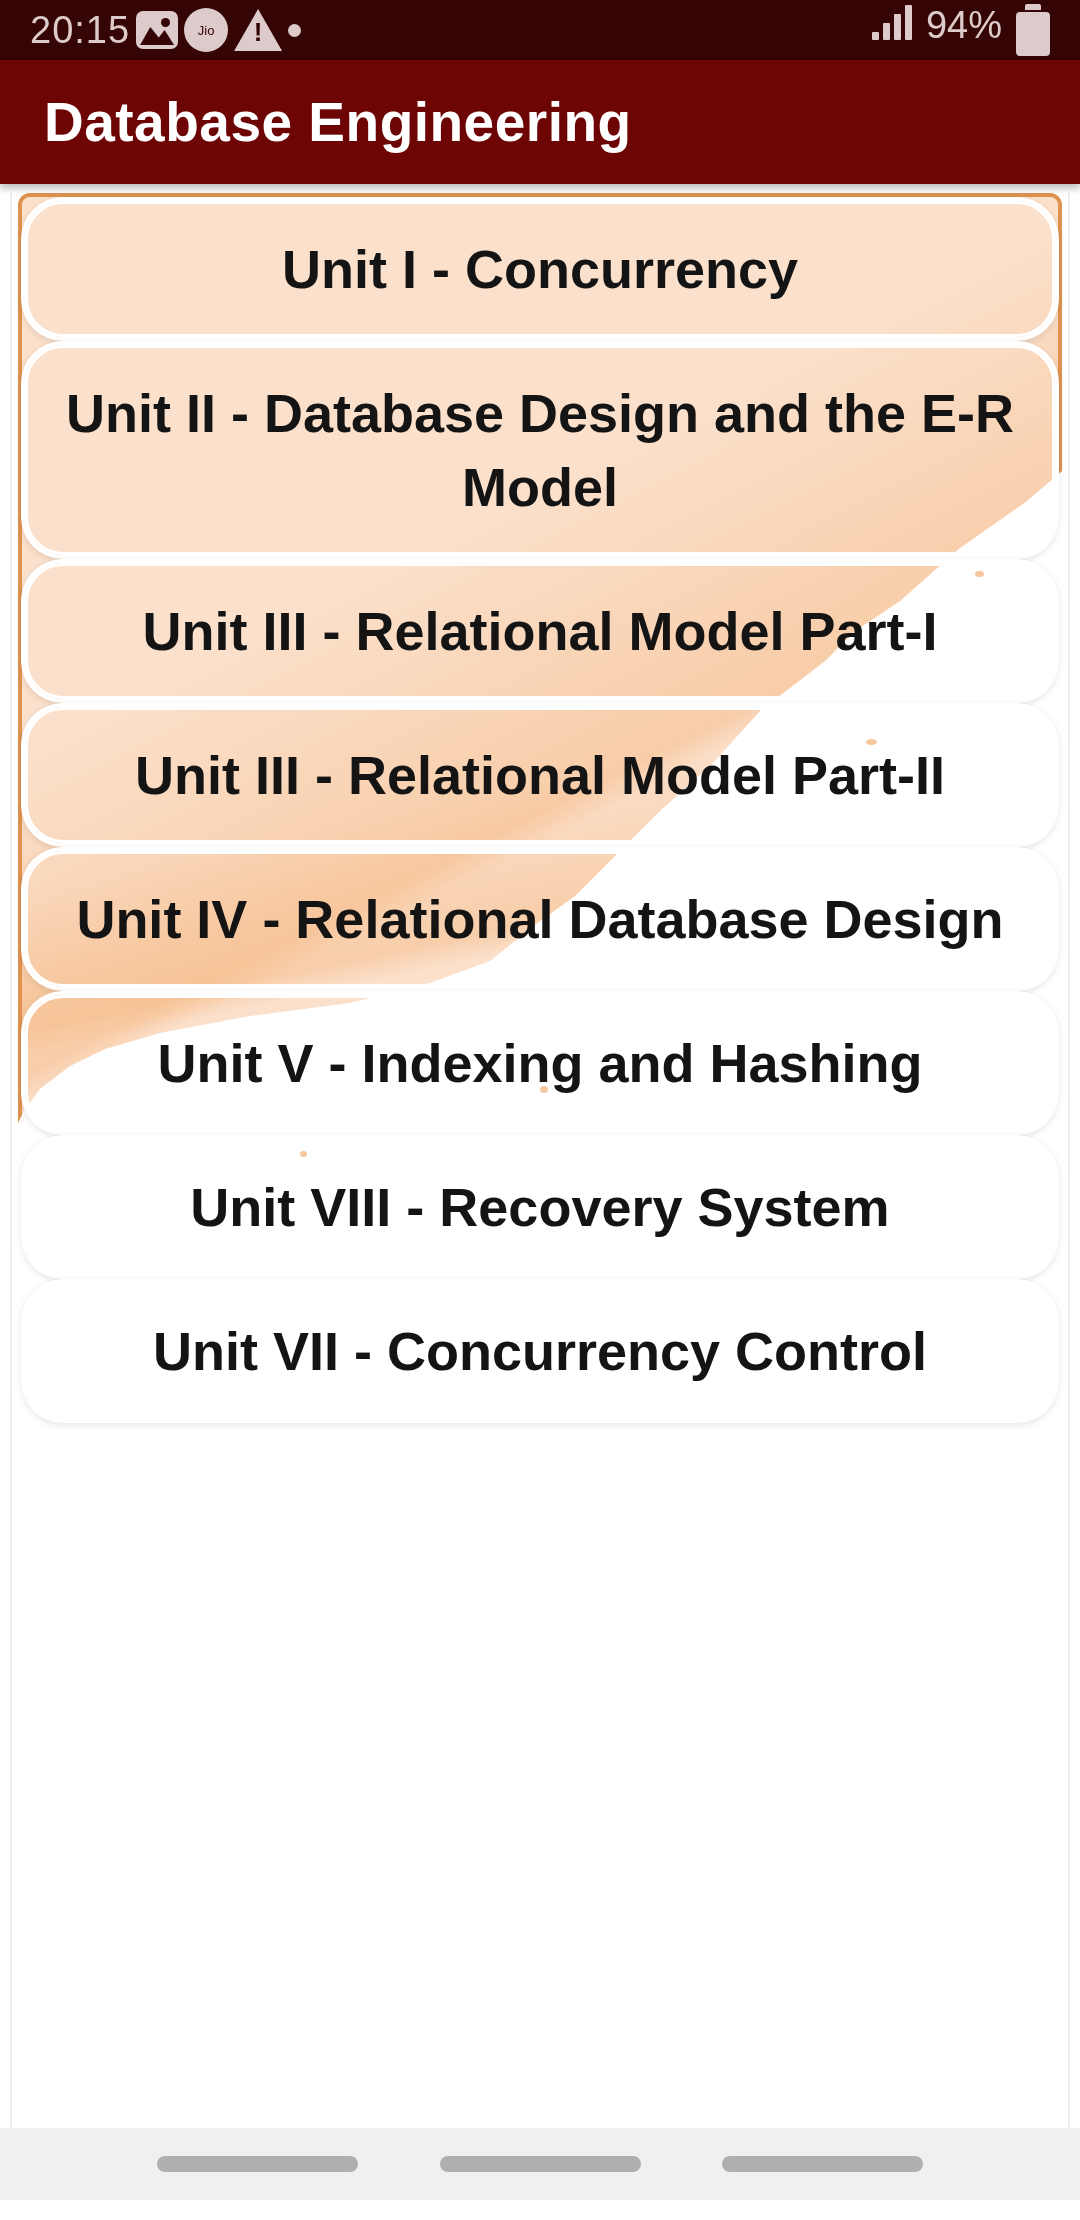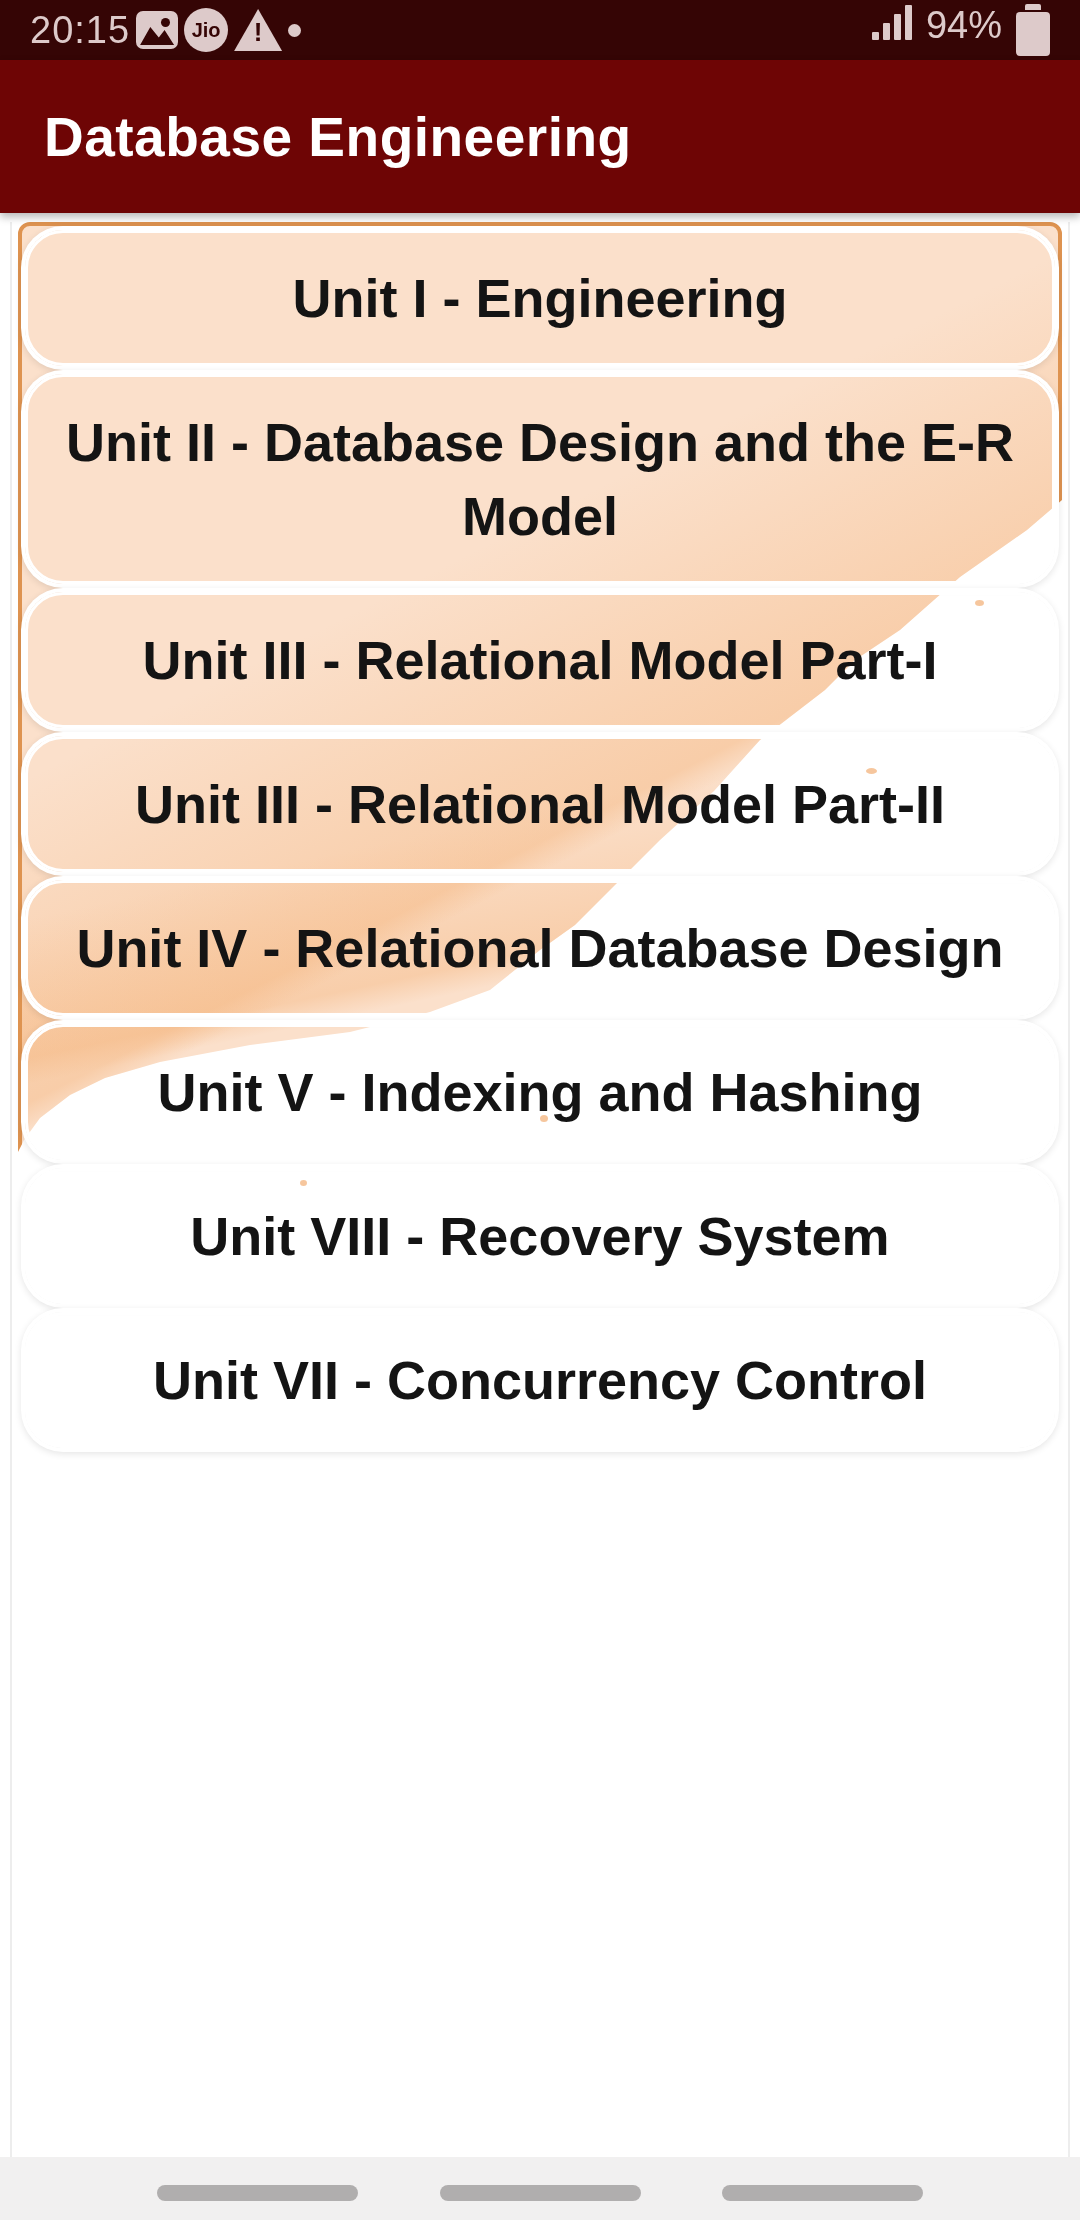--- a/index.html
+++ b/index.html
@@ -25,39 +25,39 @@
   .sb-right{display:flex;gap:14px}
   .icon-gallery{width:42px;height:38px;background:var(--status-fg);border-radius:7px;
     position:relative;overflow:hidden}
   .icon-gallery .mtn{position:absolute;left:4px;right:4px;bottom:4px;top:4px;
     background:var(--status-bg);
     clip-path:polygon(0 100%,30% 40%,55% 75%,72% 50%,100% 100%)}
   .icon-gallery .sun{position:absolute;right:8px;top:7px;width:9px;height:9px;
     border-radius:50%;background:var(--status-bg)}
   .icon-jio{width:44px;height:44px;border-radius:50%;background:var(--status-fg);
     display:flex;align-items:center;justify-content:center;
-    font-size:20px;font-weight:700;color:var(--status-bg)}
+    font-size:13px;font-weight:400;color:var(--status-bg)}
   .icon-warning{width:48px;height:42px;background:var(--status-fg);
     clip-path:polygon(50% 0,100% 100%,0 100%);
     display:flex;align-items:flex-end;justify-content:center;
     font-size:26px;font-weight:700;color:var(--status-bg);line-height:38px}
   .icon-dot{width:13px;height:13px;border-radius:50%;background:var(--status-fg)}
   .icon-signal{display:flex;align-items:flex-end;gap:4px;height:36px}
   .icon-signal i{display:block;width:7px;background:var(--status-fg);border-radius:1px}
   .icon-signal i:nth-child(1){height:8px}
   .icon-signal i:nth-child(2){height:17px}
   .icon-signal i:nth-child(3){height:26px}
   .icon-signal i:nth-child(4){height:35px}
   .sb-batt-pct{font-size:38px}
   .icon-battery{width:34px;height:52px;display:flex;flex-direction:column;align-items:center}
   .icon-battery .cap{width:16px;height:6px;background:var(--status-fg);border-radius:2px 2px 0 0}
   .icon-battery .body{width:34px;height:44px;background:var(--status-fg);border-radius:4px;margin-top:2px}
 
   
-  .app-bar{height:153px;background:var(--appbar-bg);display:flex;align-items:center;
+  .app-bar{height:124px;background:var(--appbar-bg);display:flex;align-items:center;
     padding:0 44px;box-shadow:0 4px 8px rgba(0,0,0,.28);position:relative;z-index:5}
   .app-title{color:#fff;font-size:55px;font-weight:700;letter-spacing:.5px}
 
   
   .page{height:1935px;margin:0 10px;border-left:2px solid rgba(0,0,0,.07);
     border-right:2px solid rgba(0,0,0,.07);background:#fff;position:relative}
   .frame{position:relative;margin:9px 0 0 6px;width:1044px;padding:8px 7px 10px}
   .swoosh{position:absolute;top:0;left:0;width:1044px;height:1300px;z-index:0;
     border:4px solid var(--frame-border);border-radius:12px;
     background-color:var(--peach);
@@ -123,21 +123,21 @@
 <div class="page">
   <div class="frame">
     <div class="swoosh"></div>
     <span class="speck s1"></span>
     <span class="speck s2"></span>
     <span class="speck s3"></span>
     <span class="speck s4"></span>
 
     <div class="unit-list">
       <div class="unit-item">
-        <div class="unit-label">Unit I - Engineering</div>
+        <div class="unit-label">Unit I - Concurrency</div>
       </div>
       <div class="unit-item">
         <div class="unit-label">Unit II - Database Design and the E-R Model</div>
       </div>
       <div class="unit-item">
         <div class="unit-label">Unit III - Relational Model Part-I</div>
       </div>
       <div class="unit-item">
         <div class="unit-label">Unit III - Relational Model Part-II</div>
       </div>

